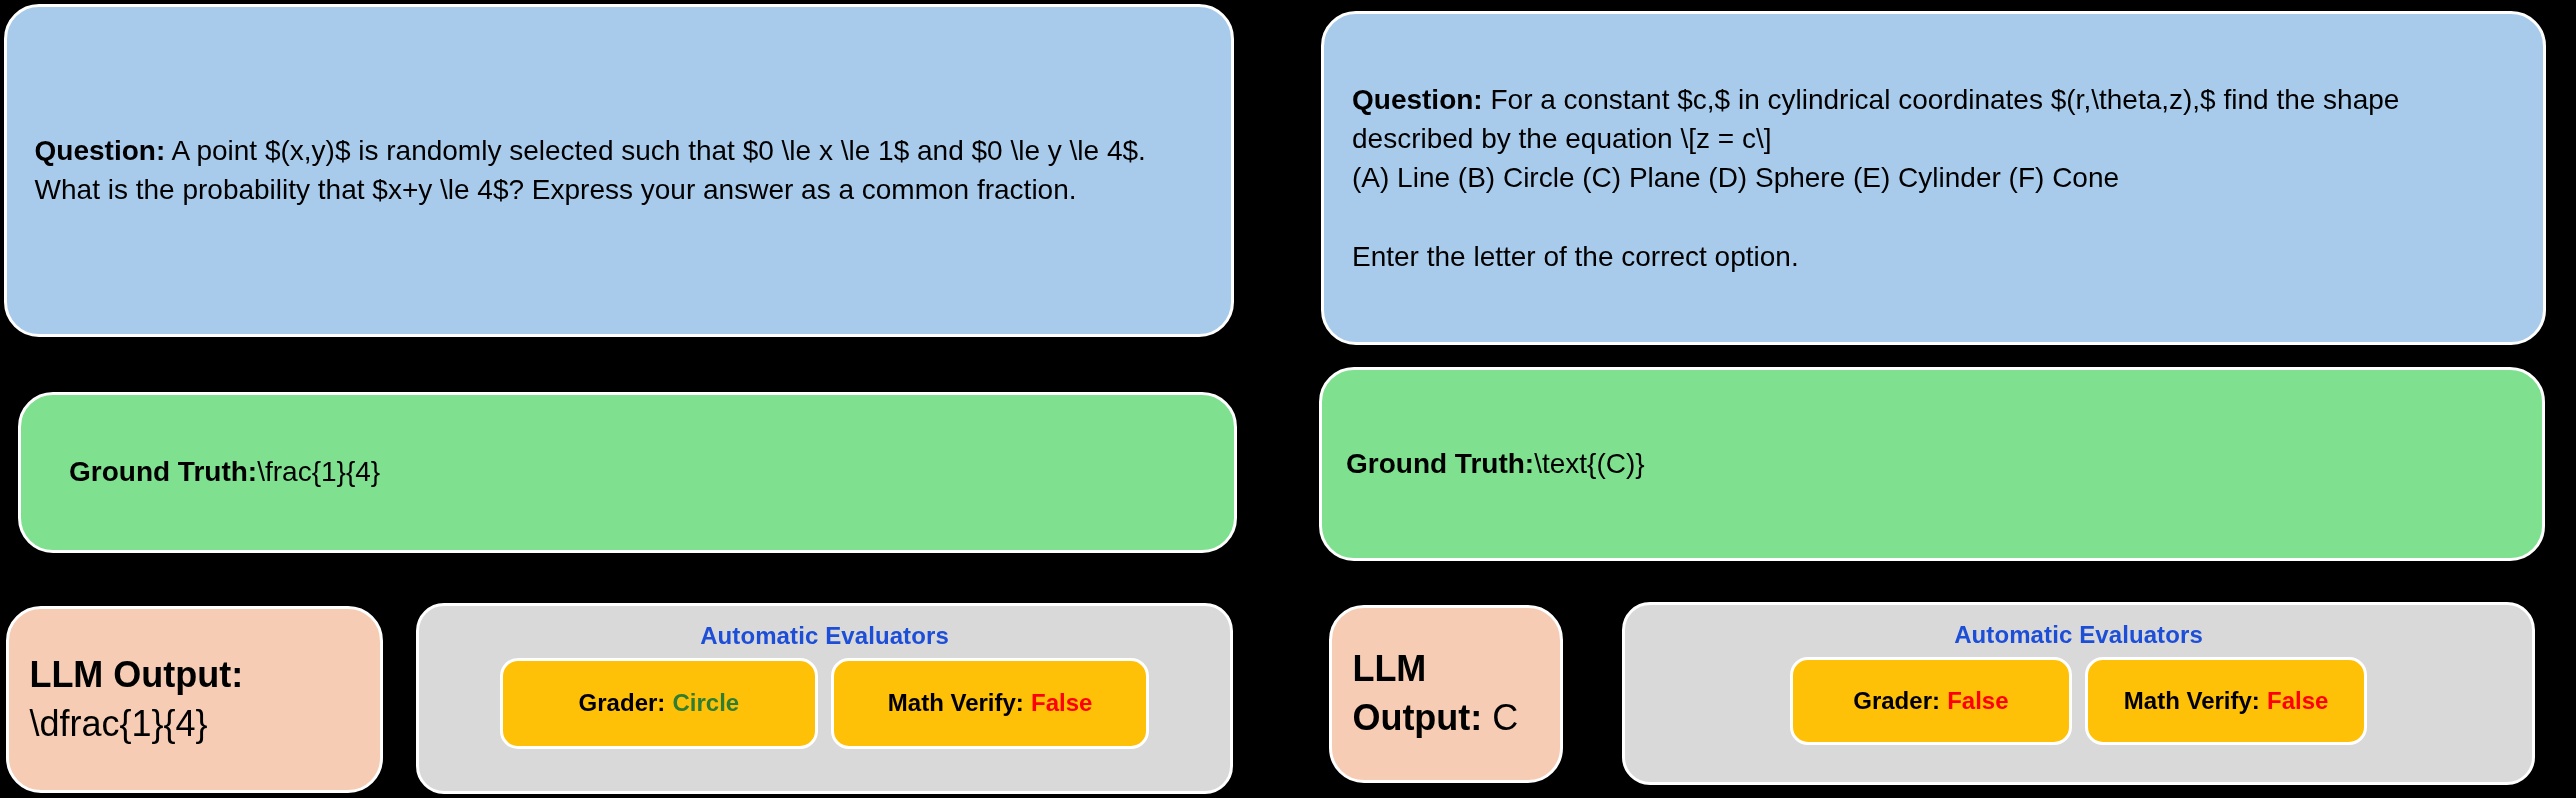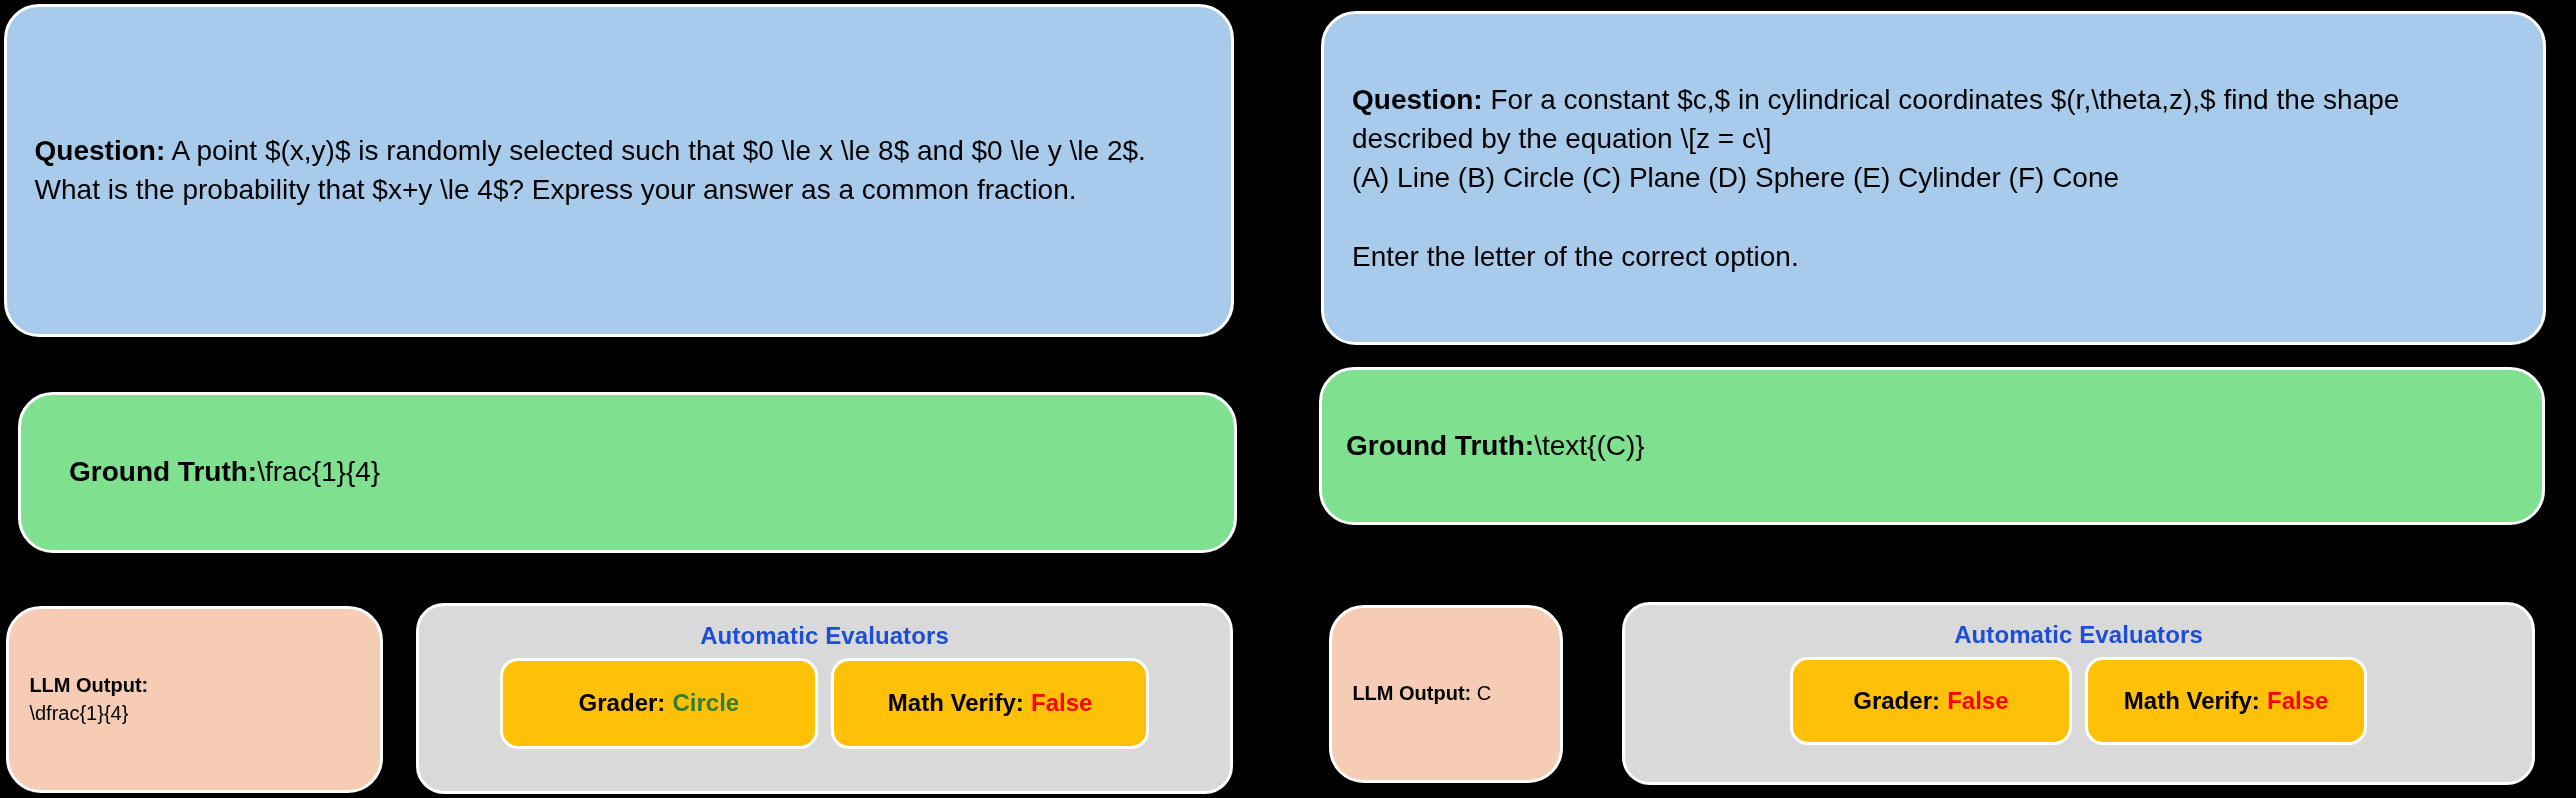--- a/index.html
+++ b/index.html
@@ -53,21 +53,21 @@
     line-height: 1.3;
   }
   .t-label { font-weight: bold; }
 
   
   .output-card {
     background: #f6cdb4;
     padding: 14.4px 20.4px;
   }
   .output-text {
-    font-size: 20px;
+    font-size: 36px;
     line-height: 1.36;
     white-space: pre-wrap;
   }
   .o-label { font-weight: bold; }
 
   
   .evaluators-card {
     background: #d9d9d9;
     border-radius: 28px;
     padding: 9.6px 15.6px 15.6px 15.6px;
@@ -109,33 +109,33 @@
   .verdict-false   { color: #ff0000; }
 
   
   #left-question   { left: 3.6px;  top: 3.6px;    width: 1230px; height: 333px; }
   #left-truth      { left: 18px; top: 392px;  width: 1219px; height: 161px; padding-left: 48px; }
   #left-output     { left: 6px; top: 606px; width: 377px;  height: 187px; }
   #left-evaluators { left: 416px;top: 603px; width: 817px; height: 191px; }
 
   
   #right-question   { left: 1321px; top: 11px;    width: 1225px; height: 334px; }
-  #right-truth      { left: 1319px; top: 367px;  width: 1226px; height: 158px; }
+  #right-truth      { left: 1319px; top: 367px;  width: 1226px; height: 194px; }
   #right-output     { left: 1329px; top: 605px; width: 234px;  height: 178px; }
   #right-evaluators { left: 1622px; top: 602px; width: 913px; height: 183px; }
 
   
   #left-evaluators  .chip { min-width: 318px; height: 91px; }
   #right-evaluators .chip { min-width: 282px; height: 88px; }
 </style>
 </head>
 <body>
 
 <div class="card question-card" id="left-question">
-  <div class="question-text"><span class="q-label">Question:</span><span> A point $(x,y)$ is randomly selected such that $0 \le x \le 8$ and $0 \le y \le 2$. What is the probability that $x+y \le 4$? Express your answer as a common fraction.</span></div>
+  <div class="question-text"><span class="q-label">Question:</span><span> A point $(x,y)$ is randomly selected such that $0 \le x \le 1$ and $0 \le y \le 4$. What is the probability that $x+y \le 4$? Express your answer as a common fraction.</span></div>
 </div>
 
 <div class="card truth-card" id="left-truth">
   <div class="truth-text"><span class="t-label">Ground Truth:</span><span>\frac{1}{4}</span></div>
 </div>
 
 <div class="card output-card" id="left-output">
   <div class="output-text"><span class="o-label">LLM Output:</span><span>
 \dfrac{1}{4}</span></div>
 </div>

